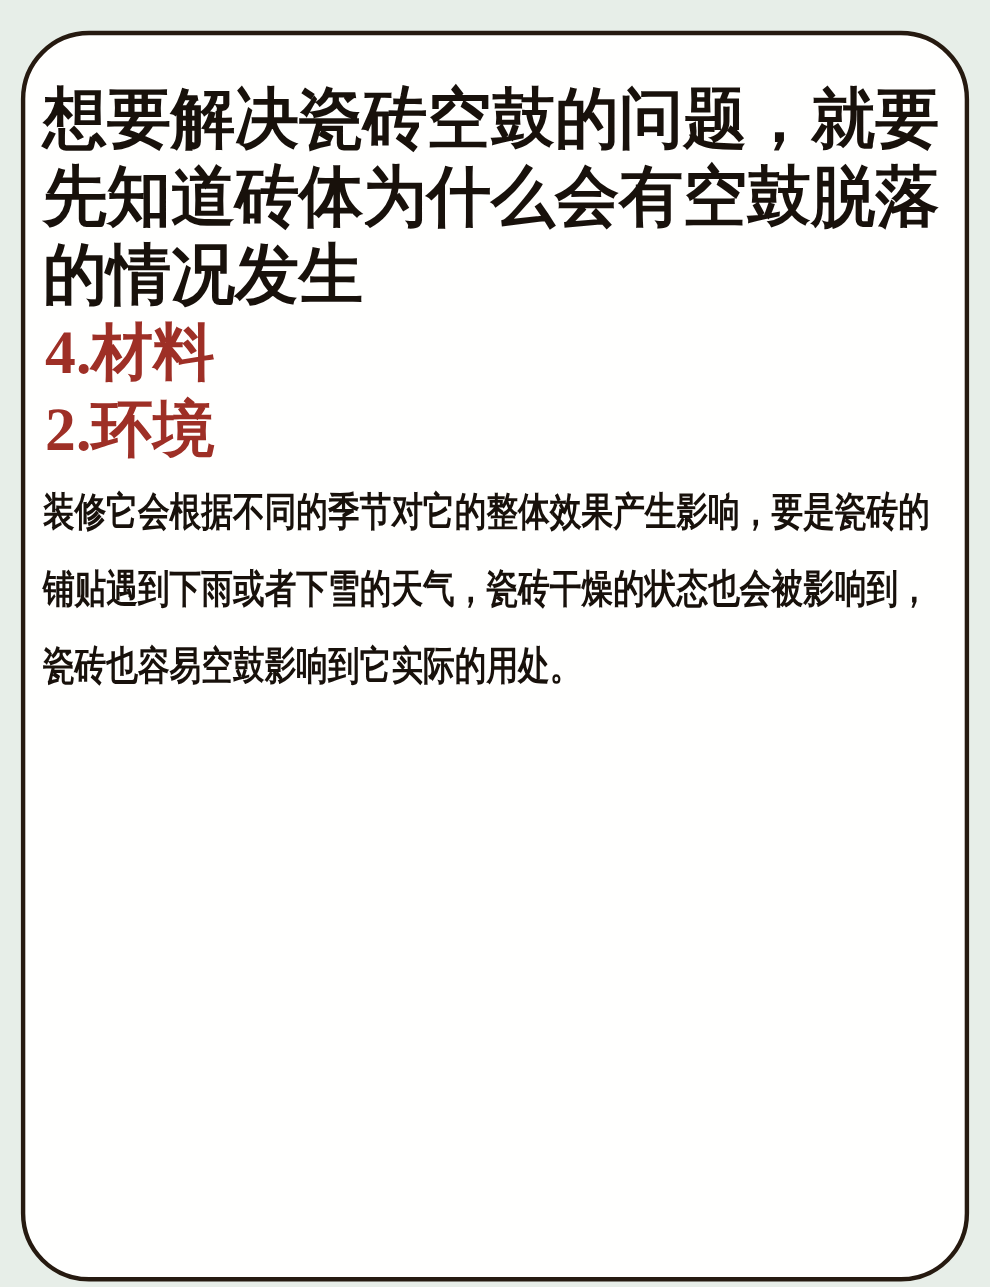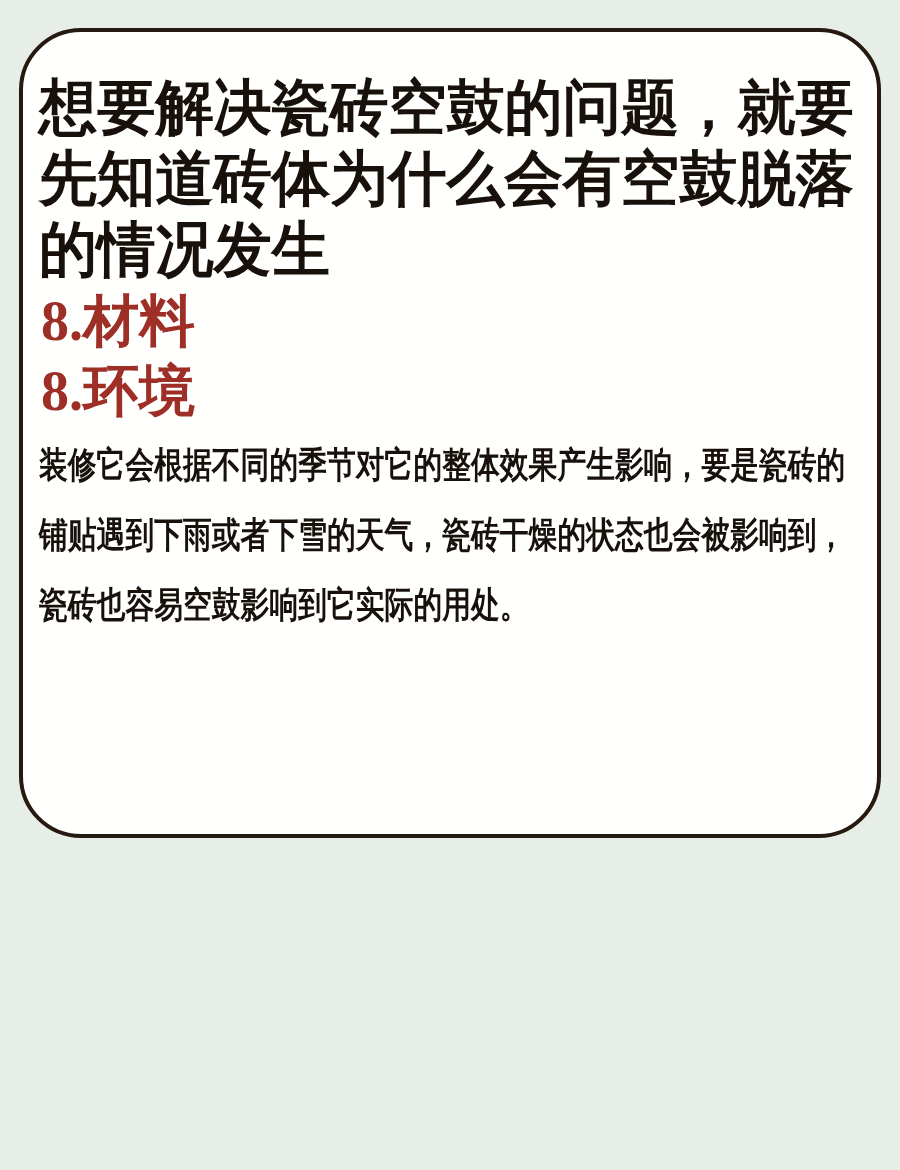--- a/index.html
+++ b/index.html
@@ -12,21 +12,21 @@
     position: relative;
     background: #e7eee8;
     overflow: hidden;
     font-family: "Liberation Sans", sans-serif;
   }
   .card {
     position: absolute;
     left: 19px;
     top: 28px;
     width: 862px;
-    height: 810px;
+    height: 1137px;
     box-sizing: border-box;
     background: #fffffe;
     border: 4px solid #261a10;
     border-radius: 62px;
     padding: 40px 12px 0 16px;
     overflow: hidden;
   }
   .title {
     margin: 0;
     padding: 0;
@@ -75,25 +75,25 @@
 
 <div class="card">
 
   <h1 class="title">
     <span class="title-line">想要解决瓷砖空鼓的问题，就要</span>
     <span class="title-line">先知道砖体为什么会有空鼓脱落</span>
     <span class="title-line">的情况发生</span>
   </h1>
 
   <section>
-    <h2 class="section-heading heading-material">8.材料</h2>
+    <h2 class="section-heading heading-material">4.材料</h2>
   </section>
 
   <section>
-    <h2 class="section-heading heading-environment">8.环境</h2>
+    <h2 class="section-heading heading-environment">2.环境</h2>
     <div class="body-block body-environment">
       <div class="body-line">装修它会根据不同的季节对它的整体效果产生影响，要是瓷砖的</div>
       <div class="body-line">铺贴遇到下雨或者下雪的天气，瓷砖干燥的状态也会被影响到，</div>
       <div class="body-line">瓷砖也容易空鼓影响到它实际的用处。</div>
     </div>
   </section>
 
 </div>
 
 </body></html>

